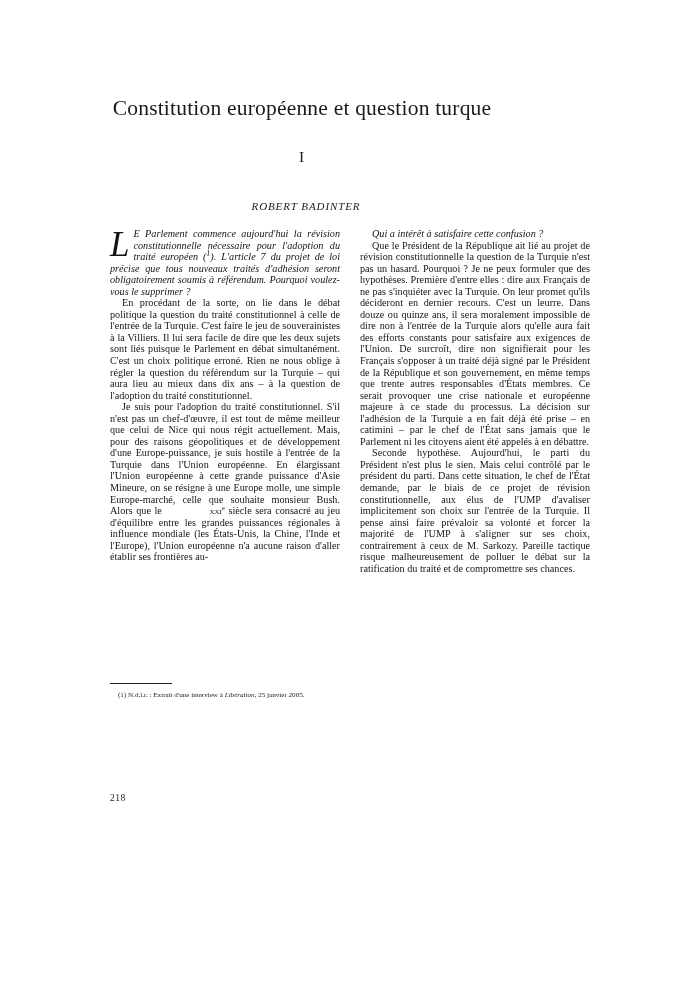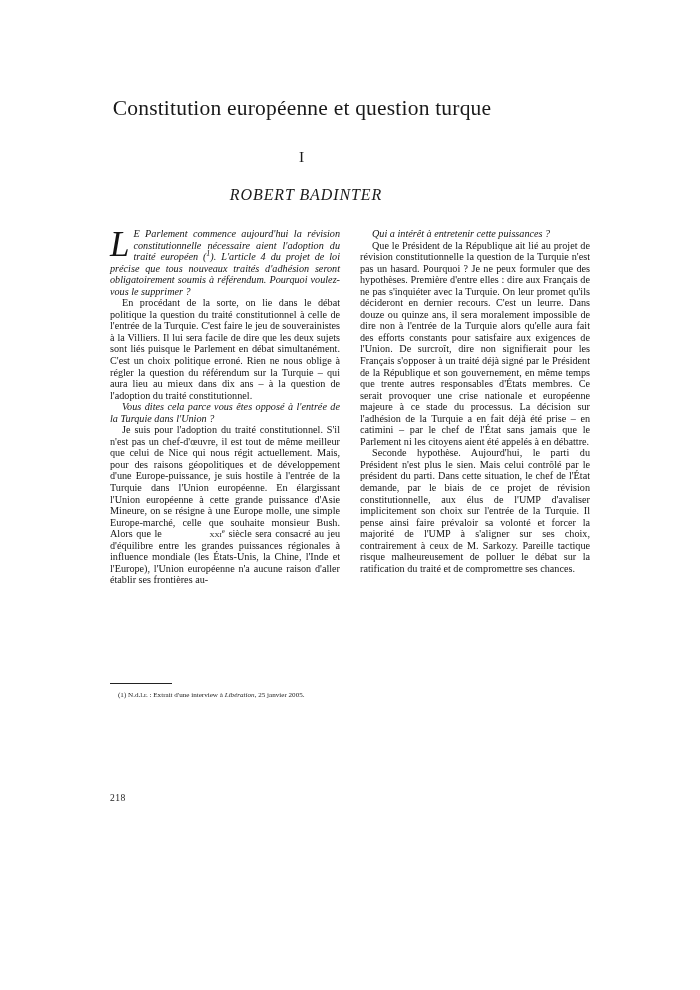--- a/index.html
+++ b/index.html
@@ -36,23 +36,23 @@
     margin: 0;
     line-height: 1.2;
   }
   .section-numeral {
     margin-top: 26px;
     font-size: 15.5px;
     color: #1a1a1a;
     letter-spacing: 1px;
   }
   .author {
-    margin-top: 20px;
+    margin-top: 34px;
     font-style: italic;
-    font-size: 16px;
+    font-size: 11px;
     letter-spacing: .9px;
     color: #1a1a1a;
     padding-left: 8px;
   }
   
   .columns {
     position: absolute;
     left: 110px;
     top: 228px;
     width: 480px;
@@ -144,32 +144,31 @@
 
   <div class="title-block">
     <h1 class="doc-title">Constitution européenne et question turque</h1>
     <div class="section-numeral">I</div>
     <div class="author">ROBERT BADINTER</div>
   </div>
 
   <div class="columns">
 
     <div class="col">
-      <p class="lede"><span class="dropcap">L</span><span>E Parlement commence aujourd'hui la révision constitutionnelle nécessaire aient l'adoption du traité européen (</span><span class="fnref">1</span><span>). L'article 4 du projet de loi précise que tous nouveaux traités d'adhésion seront obligatoirement soumis à référendum. Pourquoi voulez-vous le supprimer ?</span></p>
+      <p class="lede"><span class="dropcap">L</span><span>E Parlement commence aujourd'hui la révision constitutionnelle nécessaire pour l'adoption du traité européen (</span><span class="fnref">1</span><span>). L'article 7 du projet de loi précise que tous nouveaux traités d'adhésion seront obligatoirement soumis à référendum. Pourquoi voulez-vous le supprimer ?</span></p>
 
       <p>En procédant de la sorte, on lie dans le débat politique la question du traité constitutionnel à celle de l'entrée de la Turquie. C'est faire le jeu de souverainistes à la Villiers. Il lui sera facile de dire que les deux sujets sont liés puisque le Parlement en débat simultanément. C'est un choix politique erroné. Rien ne nous oblige à régler la question du référendum sur la Turquie – qui aura lieu au mieux dans dix ans – à la question de l'adoption du traité constitutionnel.</p>
 
-      <p class="q">Vous dites cela parce vous êtes opposé à l'entrée de la Turquie dans l'Union ?</p>
 
       <p><span>Je suis pour l'adoption du traité constitutionnel. S'il n'est pas un chef-d'œuvre, il est tout de même meilleur que celui de Nice qui nous régit actuellement. Mais, pour des raisons géopolitiques et de développement d'une Europe-puissance, je suis hostile à l'entrée de la Turquie dans l'Union européenne. En élargissant l'Union européenne à cette grande puissance d'Asie Mineure, on se résigne à une Europe molle, une simple Europe-marché, celle que souhaite monsieur Bush. Alors que le </span><span class="smallcaps">xxi</span><sup class="ord">e</sup><span> siècle sera consacré au jeu d'équilibre entre les grandes puissances régionales à influence mondiale (les États-Unis, la Chine, l'Inde et l'Europe), l'Union européenne n'a aucune raison d'aller établir ses frontières au-</span></p>
     </div>
 
     <div class="col">
 
-      <p class="q">Qui a intérêt à entretenir cette puissances ?</p>
+      <p class="q">Qui a intérêt à satisfaire cette confusion ?</p>
 
       <p>Que le Président de la République ait lié au projet de révision constitutionnelle la question de la Turquie n'est pas un hasard. Pourquoi ? Je ne peux formuler que des hypothèses. Première d'entre elles : dire aux Français de ne pas s'inquiéter avec la Turquie. On leur promet qu'ils décideront en dernier recours. C'est un leurre. Dans douze ou quinze ans, il sera moralement impossible de dire non à l'entrée de la Turquie alors qu'elle aura fait des efforts constants pour satisfaire aux exigences de l'Union. De surcroît, dire non signifierait pour les Français s'opposer à un traité déjà signé par le Président de la République et son gouvernement, en même temps que trente autres responsables d'États membres. Ce serait provoquer une crise nationale et européenne majeure à ce stade du processus. La décision sur l'adhésion de la Turquie a en fait déjà été prise – en catimini – par le chef de l'État sans jamais que le Parlement ni les citoyens aient été appelés à en débattre.</p>
       <p>Seconde hypothèse. Aujourd'hui, le parti du Président n'est plus le sien. Mais celui contrôlé par le président du parti. Dans cette situation, le chef de l'État demande, par le biais de ce projet de révision constitutionnelle, aux élus de l'UMP d'avaliser implicitement son choix sur l'entrée de la Turquie. Il pense ainsi faire prévaloir sa volonté et forcer la majorité de l'UMP à s'aligner sur ses choix, contrairement à ceux de M. Sarkozy. Pareille tactique risque malheureusement de polluer le débat sur la ratification du traité et de compromettre ses chances.</p>
     </div>
 
   </div>
 
   <div class="footnote-area">
     <div class="footnote-rule"></div>
     <div class="footnote-text"><span>(1)</span>&nbsp;<span>N.d.l.r. : Extrait d'une interview à </span><span class="it">Libération</span><span>, 25 janvier 2005.</span></div>

